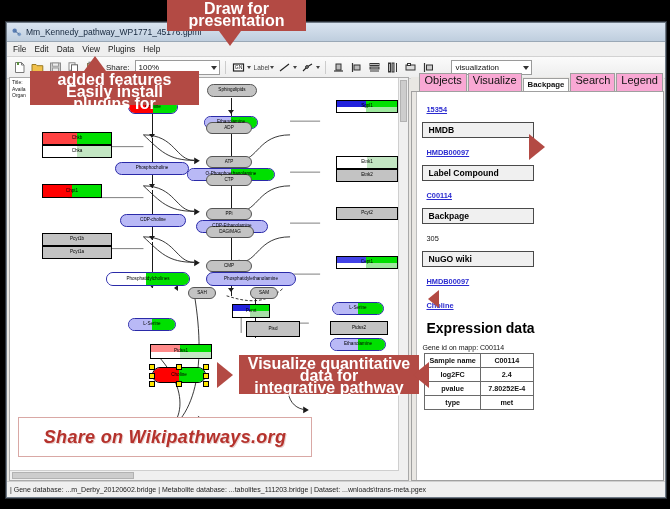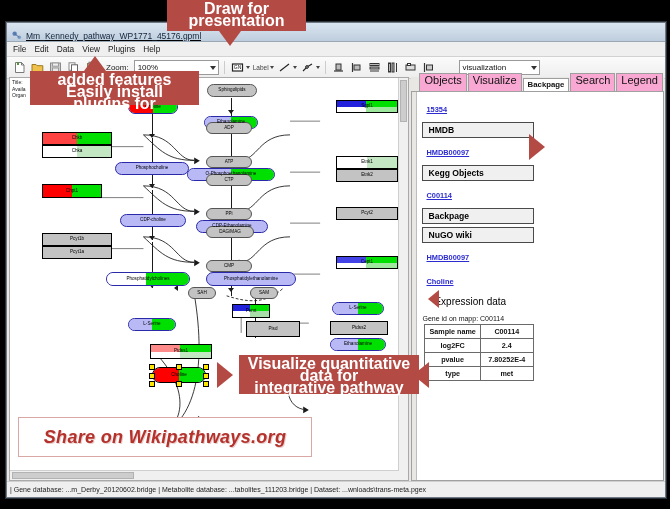--- a/index.html
+++ b/index.html
@@ -3,21 +3,21 @@
 <meta charset="utf-8">
 <style>
   html,body{margin:0;padding:0;background:#000;}
   body{width:670px;height:509px;overflow:hidden;font-family:"Liberation Sans",sans-serif;}
   #root{position:relative;width:670px;height:509px;background:#000;}
 
   
   .win{position:absolute;left:6px;top:22px;width:658px;height:474px;background:#e9e7e3;
        border:1px solid #6f7a86;box-shadow:0 0 0 1px #2b3138;}
   .titlebar{height:18px;background:linear-gradient(#d9e4f0,#bfcede);border-bottom:1px solid #9aa8b6;
-            display:flex;align-items:flex-end;padding:0 4px;text-decoration:underline;}
+            display:flex;align-items:center;padding:0 4px;}
   .titlebar .tbicon{width:11px;height:11px;margin-right:4px;flex:0 0 auto;}
   .titlebar .ttl{font-size:8.5px;color:#12243a;white-space:nowrap;overflow:hidden;}
 
   .menubar{height:14px;background:#efefef;border-bottom:1px solid #d2d2d2;display:flex;align-items:center;padding-left:6px;gap:8px;}
   .menubar span{font-size:8.3px;color:#1a1a1a;}
 
   .toolbar{height:21px;background:linear-gradient(#fbfbfb,#ededed);border-bottom:1px solid #cfcfcf;
            display:flex;align-items:center;padding-left:5px;gap:3px;}
   .tbtn{width:15px;height:15px;display:flex;align-items:center;justify-content:center;}
   .tbtn svg{display:block;}
@@ -44,21 +44,21 @@
   .tabrow{display:flex;align-items:flex-end;height:14px;padding-left:8px;background:#e9e7e3;}
   .tab{font-size:11px;color:#111;border:1px solid #9e9e9e;border-bottom:none;background:#f9a8d4;
        padding:1px 4px 1px;margin-right:1px;height:18px;box-sizing:border-box;line-height:10px;}
   .tab.active{background:#fff;height:13px;font-weight:bold;font-size:7.8px;}
   .panelbody{flex:1 1 auto;background:#fff;border:1px solid #a0a0a0;position:relative;overflow:hidden;padding:6px 8px 0 10px;}
   .panelbody .lgutter{position:absolute;left:0;top:0;bottom:0;width:4px;background:#e9e7e3;border-right:1px solid #bdbdbd;}
   .dbhdr{border:1px solid #4a4a4a;background:#f0f0f0;font-size:8.6px;font-weight:bold;color:#000;
          padding:2px 5px;width:112px;box-sizing:border-box;margin-bottom:3px;}
   .dblink{font-size:7.4px;color:#2b2bd0;text-decoration:underline;font-weight:bold;margin:0 0 8px 4px;display:inline-block;}
   .dbplain{font-size:7.4px;color:#111;margin:0 0 8px 4px;display:inline-block;}
-  .exprhdr{font-size:10px;font-weight:normal;color:#000;margin:2px 0 8px 12px;}
+  .exprhdr{font-size:14px;font-weight:bold;color:#000;margin:2px 0 8px 4px;}
   .geneid{font-size:7px;color:#111;margin-bottom:2px;}
   table.expr{border-collapse:collapse;margin-left:2px;}
   table.expr td{border:1px solid #6a6a6a;font-size:7.2px;font-weight:bold;color:#111;
                 text-align:center;padding:2px 4px;min-width:44px;}
 
   
   .statusbar{position:absolute;left:0;right:0;bottom:0;height:15px;background:#efefef;border-top:1px solid #cfcfcf;
              display:flex;align-items:center;padding-left:3px;}
   .statusbar span{font-size:7px;color:#1a1a1a;white-space:nowrap;}
 
@@ -147,21 +147,21 @@
           </svg>
       </div>
       <div class="tbtn">
         <svg width="13" height="13" viewBox="0 0 13 13">
             <rect x="2.5" y="2.5" width="8" height="8.5" fill="#d8c39c" stroke="#8a7750"></rect>
             <rect x="4" y="1.2" width="5" height="2.2" fill="#bbb" stroke="#777"></rect>
             <rect x="4" y="5" width="5" height="5" fill="#fff" stroke="#999"></rect>
           </svg>
       </div>
 
-      <span class="zoomlbl">Zoom:</span>
+      <span class="zoomlbl">Share:</span>
       <div class="combo" style="width:78px">
         <span>100%</span>
         <span class="arr"></span>
       </div>
       <div class="tsep"></div>
 
       <div class="dd">
         <div class="tbtn">
           <svg width="13" height="13" viewBox="0 0 13 13">
               <rect x="1.5" y="3" width="10" height="7" fill="#fff" stroke="#222" stroke-width="1.2"></rect>
@@ -224,21 +224,21 @@
             <rect x="2" y="4" width="9" height="5" fill="#ddd" stroke="#333"></rect>
             <rect x="3.5" y="2.5" width="3" height="2" fill="#fff" stroke="#333"></rect>
           </svg>
       </div>
       <div class="tbtn">
         <svg width="13" height="13" viewBox="0 0 13 13">
             <line x1="2.5" y1="2" x2="2.5" y2="11" stroke="#333" stroke-width="1.2"></line>
             <rect x="4.5" y="4" width="6" height="5" fill="#ccc" stroke="#333"></rect>
           </svg>
       </div>
-      <div class="combo" style="width:74px;margin-left:20px">
+      <div class="combo" style="width:74px;margin-left:12px">
         <span>visualization</span>
         <span class="arr"></span>
       </div>
     </div>
 
     <div class="content">
 
       <div class="canvaswrap">
 
         <div class="infohdr">
@@ -507,24 +507,25 @@
           <div class="tab">Legend</div>
         </div>
         <div class="panelbody">
           <div class="lgutter"></div>
 
           <div><a class="dblink" href="#">15354</a></div>
 
           <div class="dbhdr">HMDB</div>
           <div><a class="dblink" href="#">HMDB00097</a></div>
 
-          <div class="dbhdr">Kegg Objects</div>
+          <div class="dbhdr">Label Compound</div>
           <div><a class="dblink" href="#">C00114</a></div>
 
           <div class="dbhdr">Backpage</div>
+          <div><span class="dbplain">305</span></div>
 
           <div class="dbhdr">NuGO wiki</div>
           <div><a class="dblink" href="#">HMDB00097</a></div>
 
           <div><a class="dblink" href="#">Choline</a></div>
 
           <div class="exprhdr">Expression data</div>
           <div class="geneid">Gene id on mapp: C00114</div>
 
           <table class="expr">

